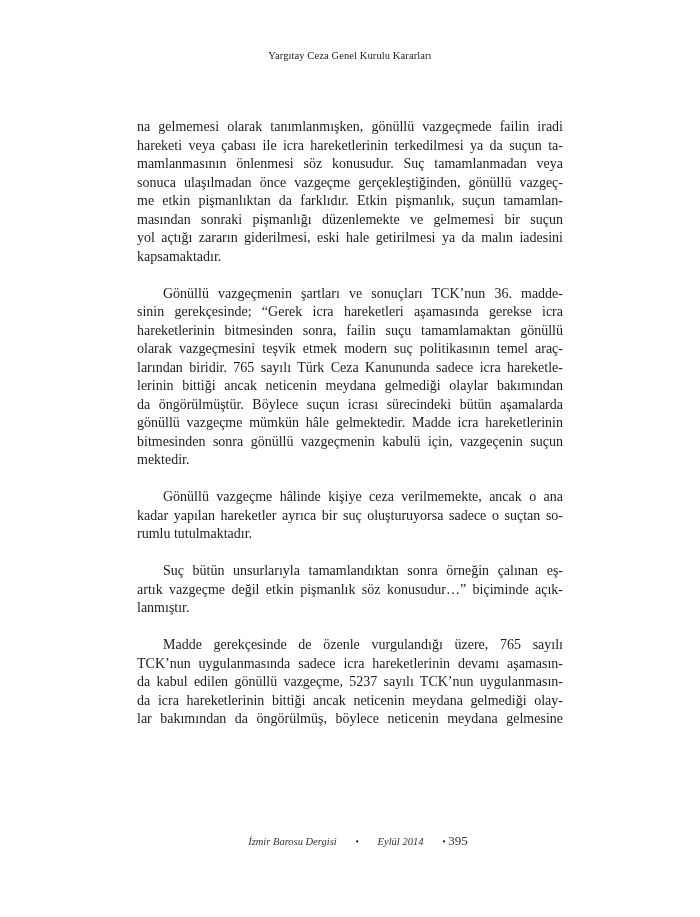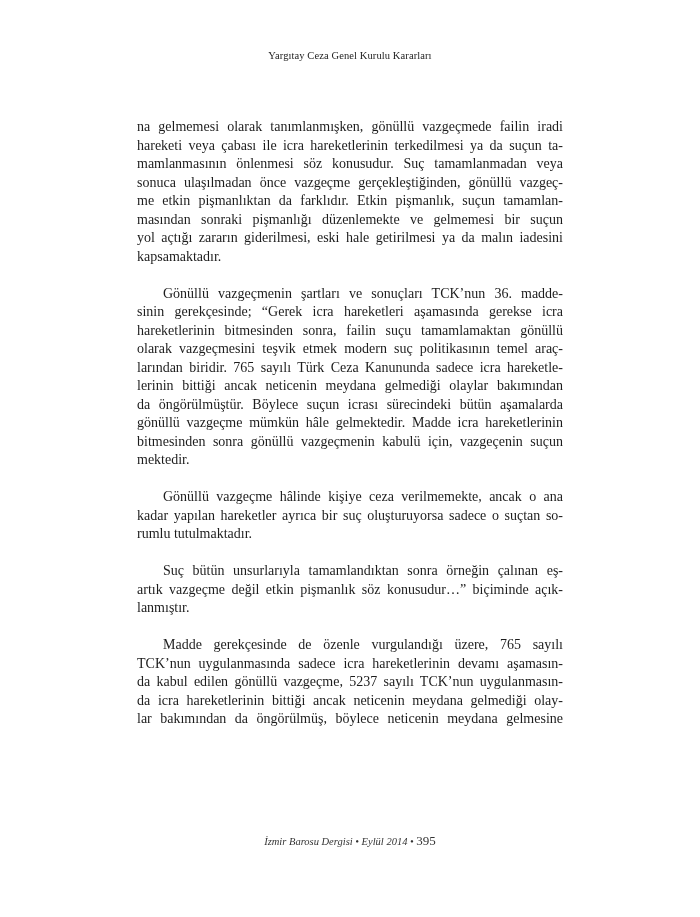--- a/index.html
+++ b/index.html
@@ -56,20 +56,21 @@
       top: 833px;
       left: 0;
       width: 700px;
       text-align: center;
       font-family: "Liberation Serif", serif;
       font-size: 10.5px;
       color: #333;
     }
     .running-footer .journal {
       font-style: italic;
+      margin-left: 16px;
     }
     .running-footer .page-num {
       font-size: 13px;
       font-style: normal;
     }
   </style>
 </head>
 <body>
 
 <div class="running-header">

